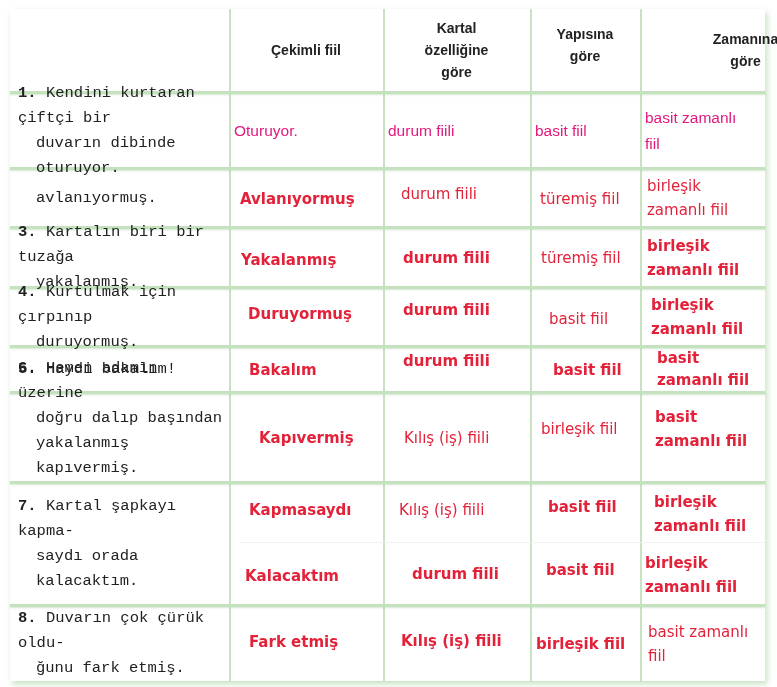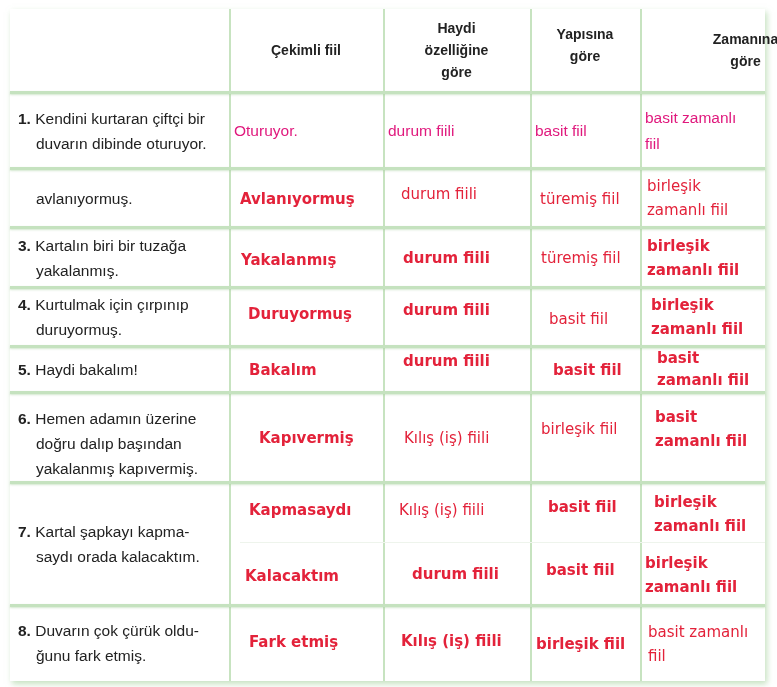--- a/index.html
+++ b/index.html
@@ -7,21 +7,21 @@
     .tbl {
       position: absolute; left: 10px; top: 9px; width: 755px; height: 672px;
       background: #ffffff;
       box-shadow: 2px 3px 6px rgba(150, 200, 140, 0.55);
     }
     .cell { position: absolute; box-sizing: border-box; display: flex; align-items: center; }
     .vline { position: absolute; width: 1.5px; background: #c7e3c0; }
     .hline { position: absolute; height: 3px; background: #c5e2bf; box-shadow: 0 1px 2px rgba(170,210,160,0.5); }
     .hline.thin { height: 1px; background: #eef4ec; box-shadow: none; }
     .hdr { font-weight: bold; font-size: 14px; color: #222222; text-align: center; justify-content: center; line-height: 22px; }
-    .q { font-size: 15.5px; color: #222; line-height: 25px; padding-left: 8px; align-items: center; }
+    .q { font-size: 15.5px; color: #222; line-height: 25px; padding-left: 8px; align-items: center; font-family: Liberation Mono, monospace; }
     .q .num { font-weight: bold; }
     .q-inner { display: block; padding-left: 0; text-indent: 0; }
     .q-inner .line2 { padding-left: 18px; display: block; }
     .pink { color: #e0197d; font-size: 15.5px; font-weight: normal; line-height: 26px; }
     .red { color: #e3223a; font-family: "DejaVu Sans", sans-serif; font-size: 15px; line-height: 24px; }
     .red.b { font-weight: bold; }
     .red.n { font-weight: normal; }
   </style>
 </head>
 <body>
@@ -41,21 +41,21 @@
   <div class="hline" style="left:0; top:382px; width:755px;"></div>
   <div class="hline" style="left:0; top:472px; width:755px;"></div>
   <div class="hline thin" style="left:230px; top:533px; width:525px;"></div>
   <div class="hline" style="left:0; top:595px; width:755px;"></div>
 
   <div class="cell hdr" style="left:0; top:0; width:219px; height:82px;"></div>
   <div class="cell hdr" style="left:219px; top:0; width:154px; height:82px;">
     <span>Çekimli fiil</span>
   </div>
   <div class="cell hdr" style="left:373px; top:0; width:147px; height:82px; flex-direction:column;">
-    <span>Haydi</span>
+    <span>Kartal</span>
     <span>özelliğine</span>
     <span>göre</span>
   </div>
   <div class="cell hdr" style="left:520px; top:0; width:110px; height:82px; flex-direction:column; padding-bottom:10px;">
     <span>Yapısına</span>
     <span>göre</span>
   </div>
   <div class="cell hdr" style="left:630px; top:0; width:125px; height:82px; flex-direction:column;margin-left:43px;">
     <span>Zamanına</span>
     <span>göre</span>

